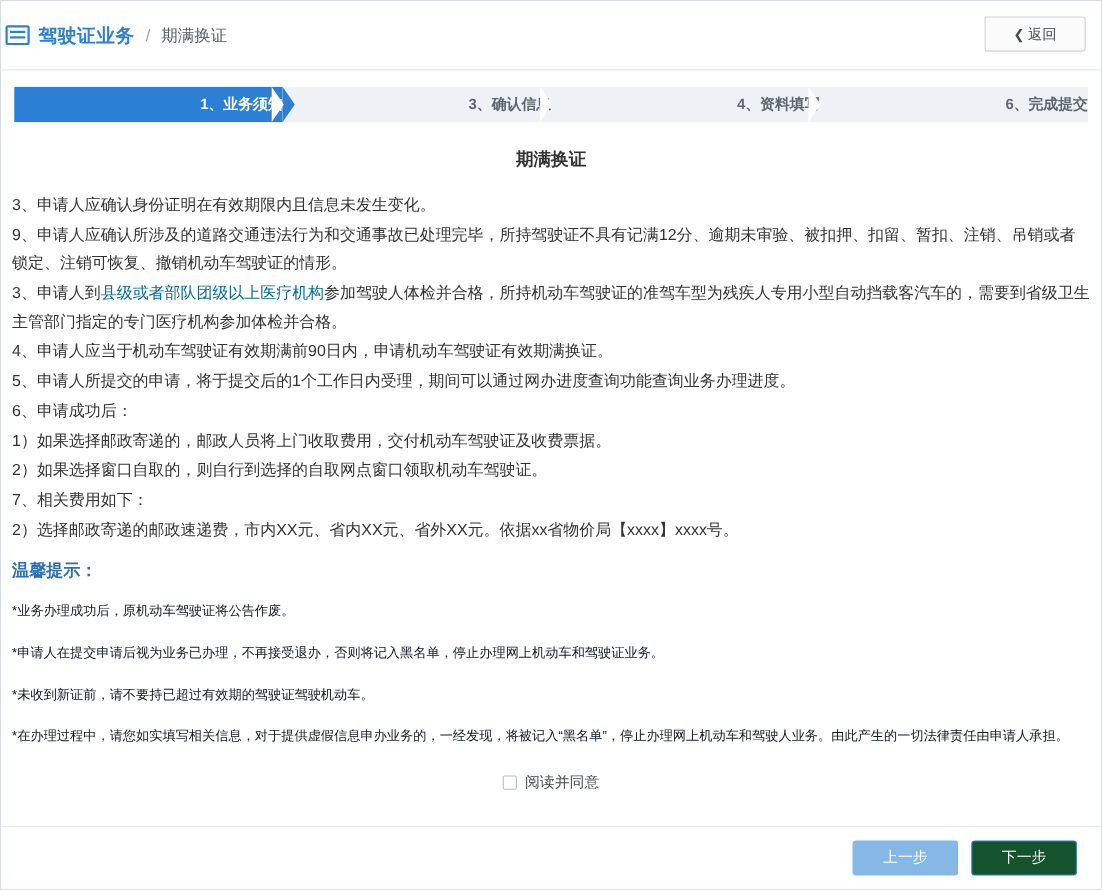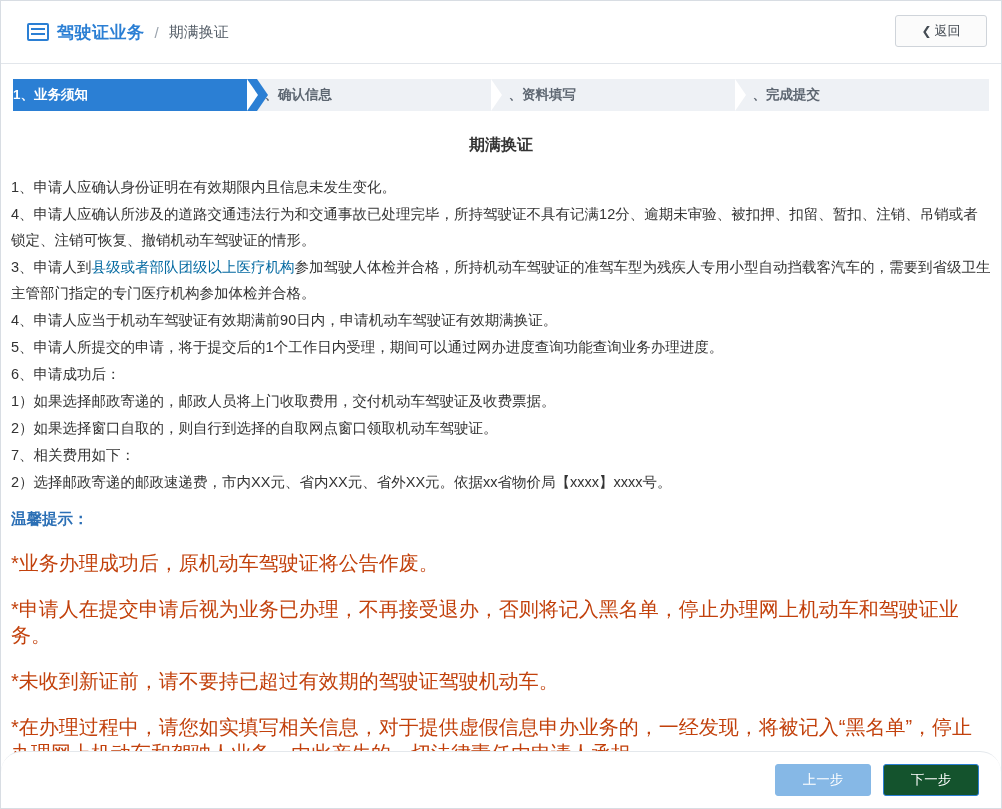--- a/index.html
+++ b/index.html
@@ -24,21 +24,21 @@
     background: #ffffff;
   }
 
   
   .header {
     position: relative;
     height: 63px;
     border-bottom: 1px solid #e2e6eb;
     display: flex;
     align-items: center;
-    padding: 0 26px;
+    padding: 0 4px;
     box-sizing: border-box;
   }
   .header-left {
     display: flex;
     align-items: center;
     gap: 8px;
   }
   .doc-icon {
     width: 22px;
     height: 18px;
@@ -102,21 +102,21 @@
     display: flex;
     height: 32px;
     margin: 15px 12px 0 12px;
     background: #eef1f5;
   }
   .step {
     position: relative;
     flex: 1;
     display: flex;
     align-items: center;
-    justify-content: flex-start;
+    justify-content: flex-end;
     font-size: 13.5px;
     font-weight: bold;
     color: #5d6671;
     background: #eef1f5;
     box-sizing: border-box;
   }
   .step .arrow-white {
     position: absolute;
     right: -1px;
     top: 0;
@@ -169,23 +169,23 @@
     color: #0369a1;
     font-weight: normal;
   }
   .tips-title {
     font-size: 15.5px;
     font-weight: bold;
     color: #2b6fb5;
     margin: 14px 0 4px 0;
   }
   .tip {
-    font-size: 20px;
+    font-size: 12px;
     line-height: 26px;
-    color: #c2410c;
+    color: #0f172a;
   }
 
   
   .agree-row {
     display: flex;
     align-items: center;
     justify-content: center;
     gap: 7px;
     margin-top: 20px;
   }
@@ -211,21 +211,20 @@
     bottom: 0;
     height: 57px;
     border-top: 1px solid #e4e8ec;
     background: #ffffff;
     display: flex;
     align-items: center;
     justify-content: flex-end;
     padding-right: 22px;
     gap: 12px;
     box-sizing: border-box;
-    border-radius: 21px;
   }
   .btn {
     min-width: 66px;
     height: 30px;
     padding: 0 14px;
     border-radius: 3px;
     border: 1px solid #3f8fd6;
     font-size: 13.5px;
     color: #ffffff;
     display: flex;
@@ -272,22 +271,22 @@
     </div>
     <div class="step">
       <span>6、完成提交</span>
 
     </div>
   </div>
 
   <div class="content">
     <div class="title">期满换证</div>
 
-    <p class="para"><span>1、申请人应确认身份证明在有效期限内且信息未发生变化。</span></p>
-    <p class="para"><span>4、申请人应确认所涉及的道路交通违法行为和交通事故已处理完毕，所持驾驶证不具有记满12分、逾期未审验、被扣押、扣留、暂扣、注销、吊销或者锁定、注销可恢复、撤销机动车驾驶证的情形。</span></p>
+    <p class="para"><span>3、申请人应确认身份证明在有效期限内且信息未发生变化。</span></p>
+    <p class="para"><span>9、申请人应确认所涉及的道路交通违法行为和交通事故已处理完毕，所持驾驶证不具有记满12分、逾期未审验、被扣押、扣留、暂扣、注销、吊销或者锁定、注销可恢复、撤销机动车驾驶证的情形。</span></p>
     <p class="para"><span>3、申请人到</span><span class="hl">县级或者部队团级以上医疗机构</span><span>参加驾驶人体检并合格，所持机动车驾驶证的准驾车型为残疾人专用小型自动挡载客汽车的，需要到省级卫生主管部门指定的专门医疗机构参加体检并合格。</span></p>
     <p class="para"><span>4、申请人应当于机动车驾驶证有效期满前90日内，申请机动车驾驶证有效期满换证。</span></p>
     <p class="para"><span>5、申请人所提交的申请，将于提交后的1个工作日内受理，期间可以通过网办进度查询功能查询业务办理进度。</span></p>
     <p class="para"><span>6、申请成功后：</span></p>
     <p class="para"><span>1）如果选择邮政寄递的，邮政人员将上门收取费用，交付机动车驾驶证及收费票据。</span></p>
     <p class="para"><span>2）如果选择窗口自取的，则自行到选择的自取网点窗口领取机动车驾驶证。</span></p>
     <p class="para"><span>7、相关费用如下：</span></p>
     <p class="para"><span>2）选择邮政寄递的邮政速递费，市内XX元、省内XX元、省外XX元。依据xx省物价局【xxxx】xxxx号。</span></p>
 
     <div class="tips-title">温馨提示：</div>

